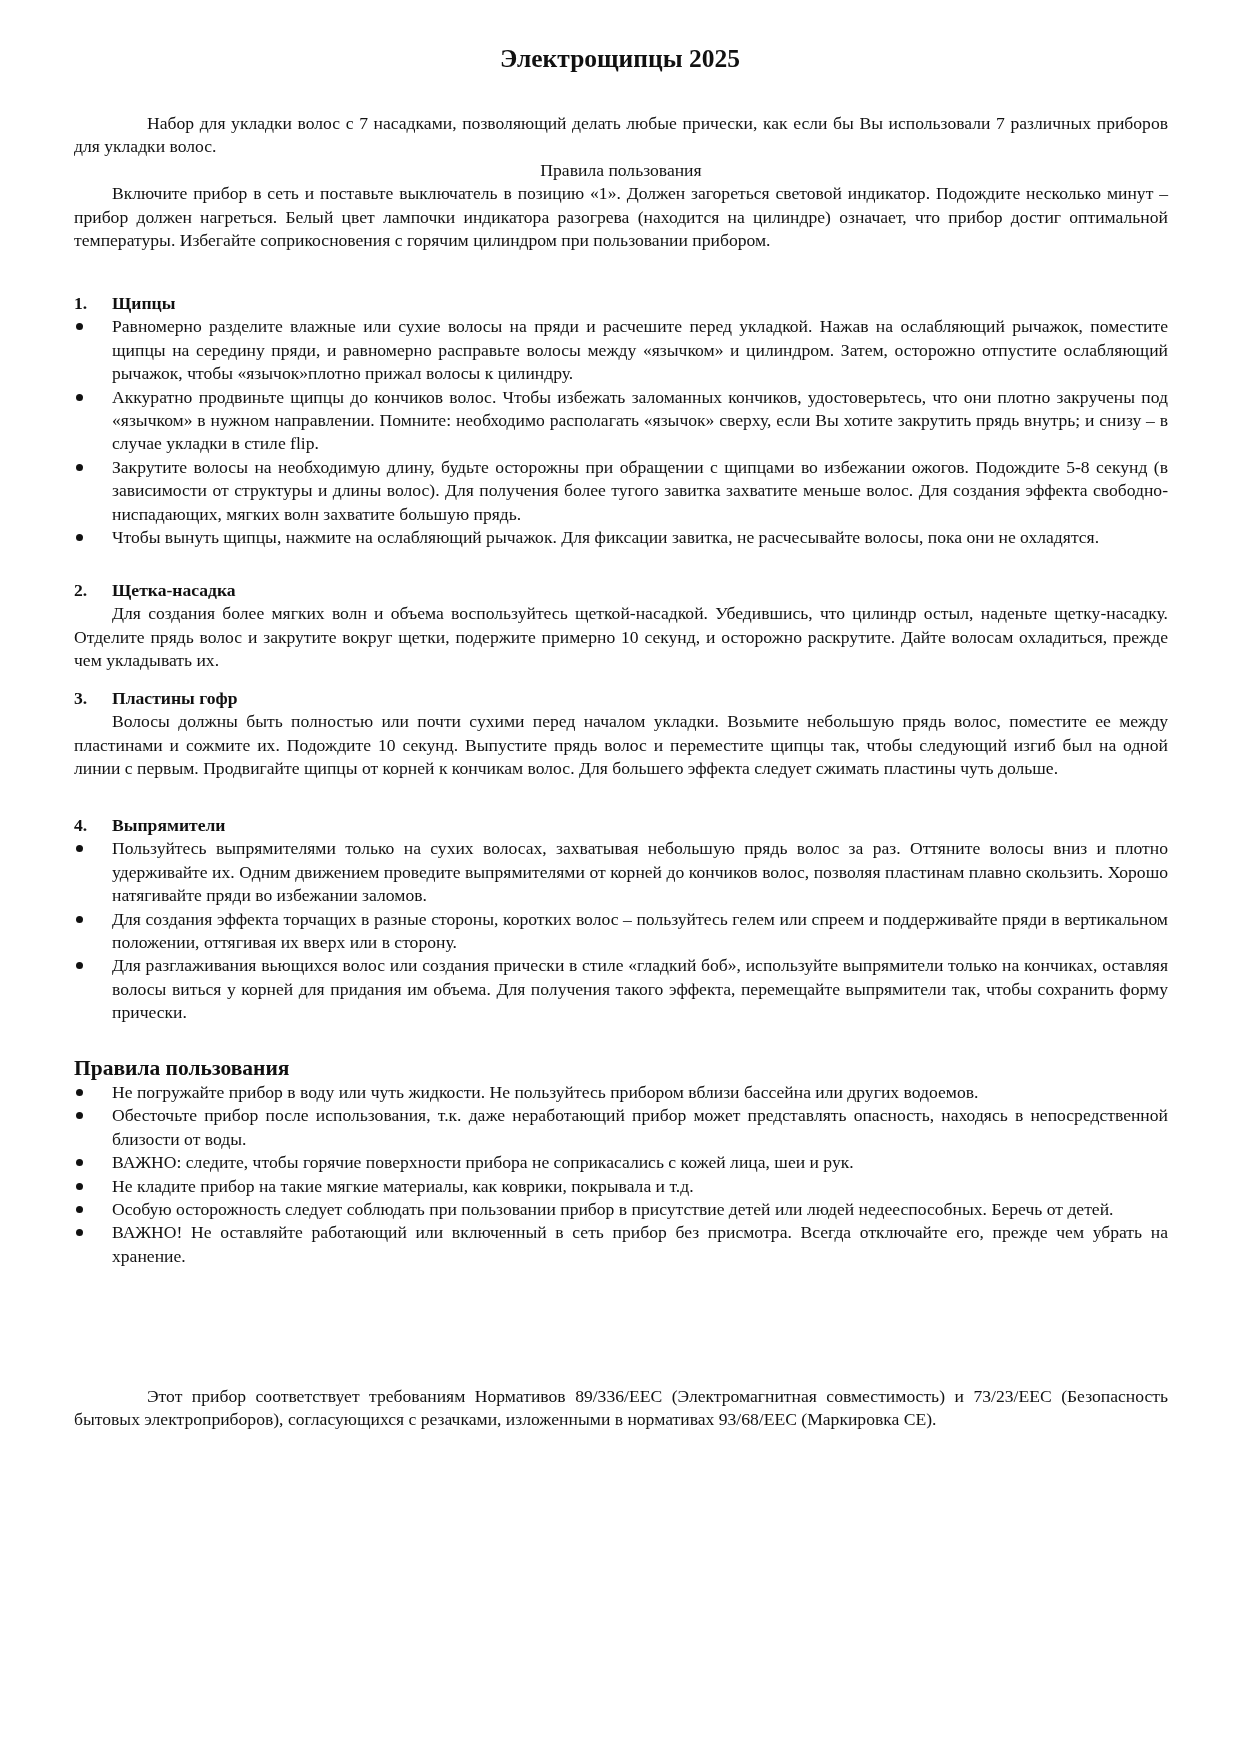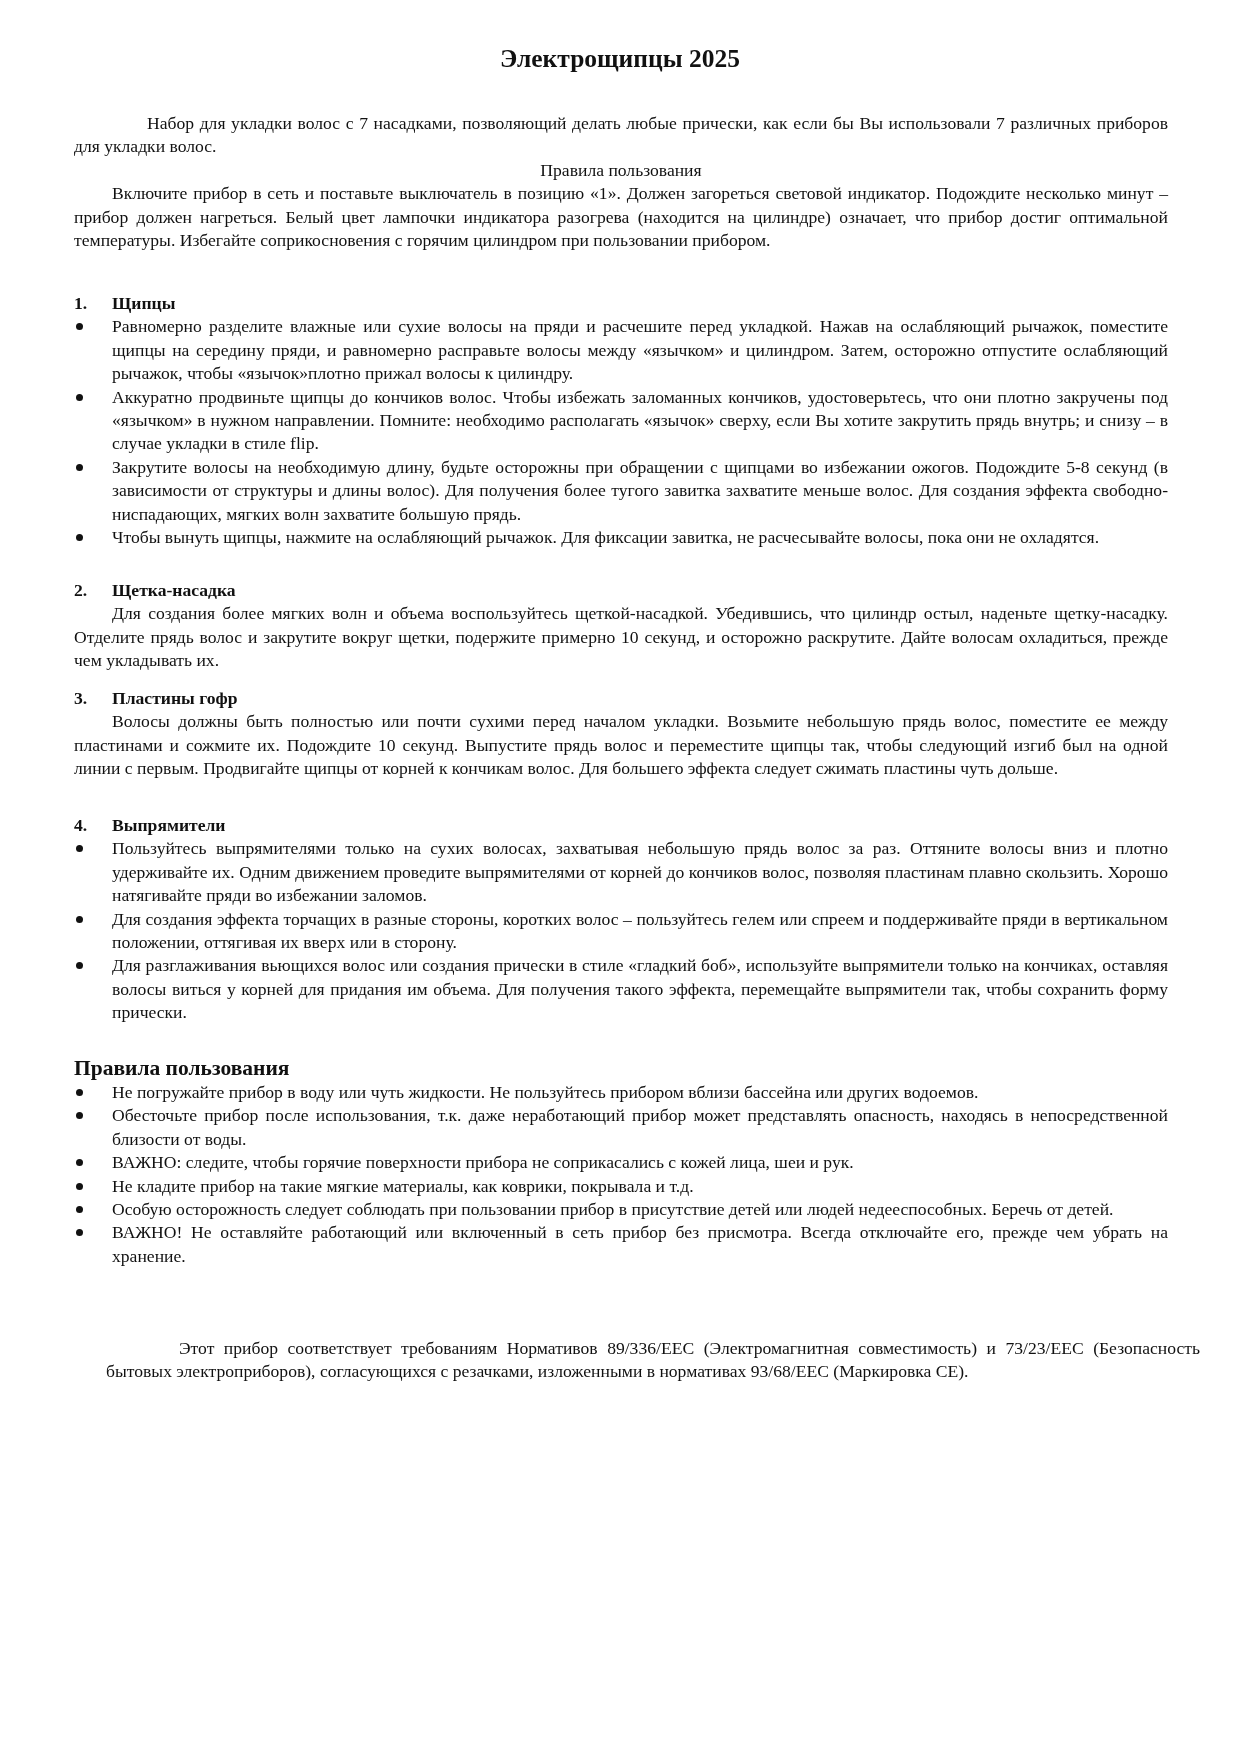--- a/index.html
+++ b/index.html
@@ -145,17 +145,17 @@
     <ul class="bullets">
       <li><span class="dot"></span><span>Не погружайте прибор в воду или чуть жидкости. Не пользуйтесь прибором вблизи бассейна или других водоемов.</span></li>
       <li><span class="dot"></span><span>Обесточьте прибор после использования, т.к. даже неработающий прибор может представлять опасность, находясь в непосредственной близости от воды.</span></li>
       <li><span class="dot"></span><span>ВАЖНО: следите, чтобы горячие поверхности прибора не соприкасались с кожей лица, шеи и рук.</span></li>
       <li><span class="dot"></span><span>Не кладите прибор на такие мягкие материалы, как коврики, покрывала и т.д.</span></li>
       <li><span class="dot"></span><span>Особую осторожность следует соблюдать при пользовании прибор в присутствие детей или людей недееспособных. Беречь от детей.</span></li>
       <li><span class="dot"></span><span>ВАЖНО! Не оставляйте работающий или включенный в сеть прибор без присмотра. Всегда отключайте его, прежде чем убрать на хранение.</span></li>
     </ul>
   </div>
 
-  <div class="block" style="top:1337px;margin-left:32px;">
+  <div class="block" style="top:1385px;">
     <p class="para indent-lg">Этот прибор соответствует требованиям Нормативов 89/336/ЕЕС (Электромагнитная совместимость) и 73/23/ЕЕС (Безопасность бытовых электроприборов), согласующихся с резачками, изложенными в нормативах 93/68/ЕЕС (Маркировка СЕ).</p>
   </div>
 
 </div>
 
 </body></html>

